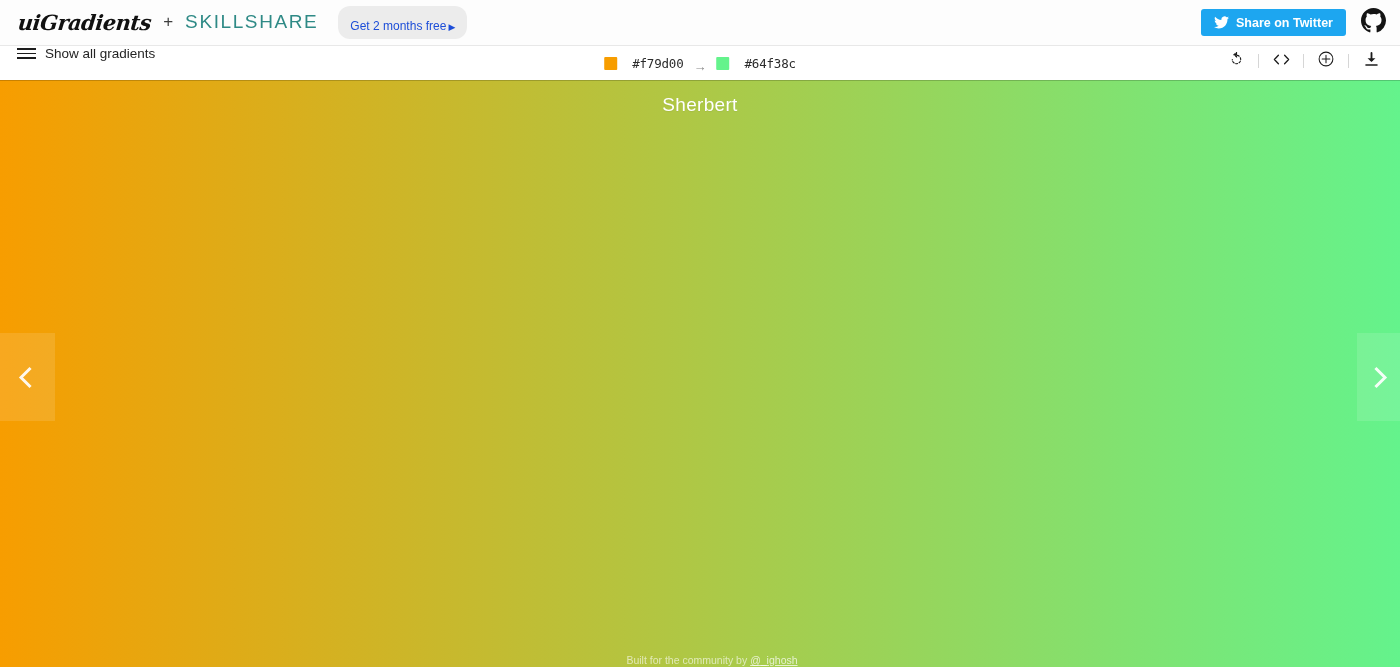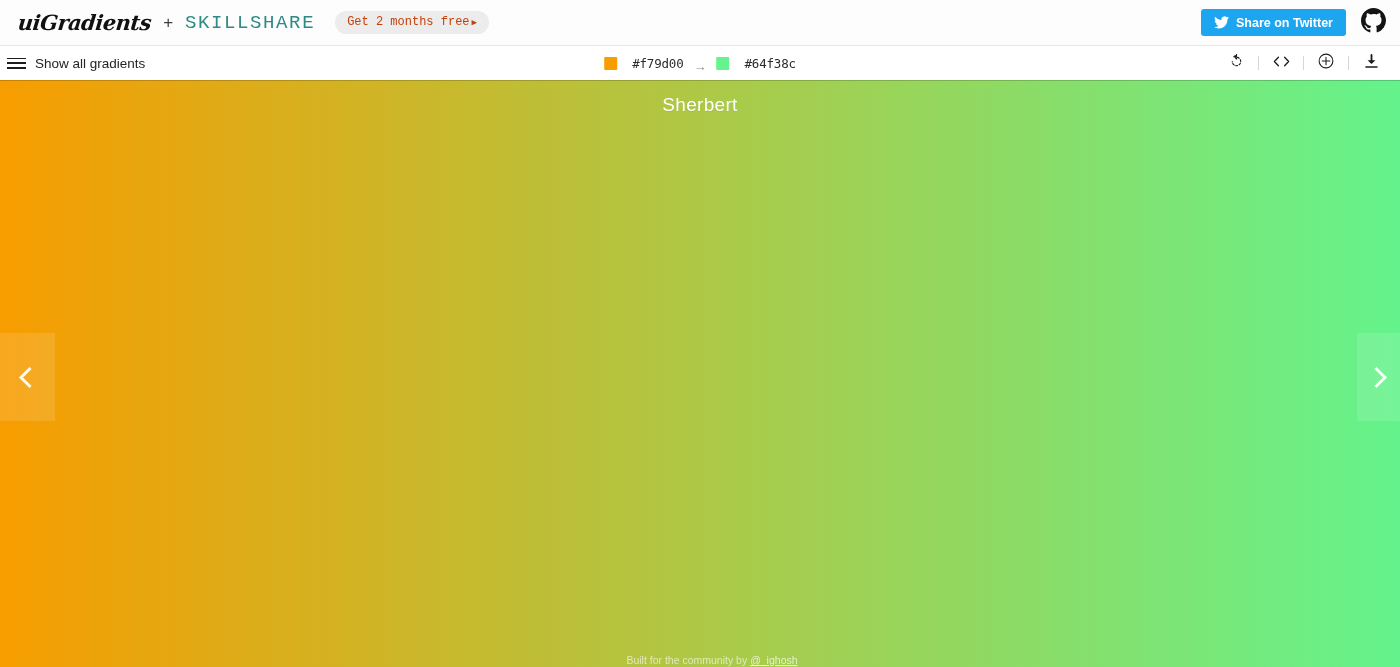--- a/index.html
+++ b/index.html
@@ -55,32 +55,31 @@
     font-weight: 400;
     padding: 0 2px;
   }
 
   .logo-skillshare {
     font-size: 19px;
     letter-spacing: 1.6px;
     color: #2f8a86;
     font-weight: 400;
     white-space: nowrap;
-    font-family: Liberation Mono, monospace;
   }
 
   .pill-promo {
     margin-left: 10px;
     background: #ececec;
     border: none;
     border-radius: 12px;
-    padding: 4px 12px 5px 12px;
+    padding: 13px 12px 5px 12px;
     font-size: 12px;
-    color: #c2410c;
-    font-family: Liberation Mono, monospace;
+    color: #1d4ed8;
+    font-family: Liberation Sans, sans-serif;
     white-space: nowrap;
     cursor: pointer;
     line-height: 1.2;
   }
   .pill-promo .caret { font-size: 9px; margin-left: 2px; }
 
   .topbar-right {
     margin-left: auto;
     display: flex;
     align-items: center;
@@ -117,22 +116,22 @@
     cursor: pointer;
   }
 
   
   .toolbar {
     position: relative;
     height: 34px;
     flex: 0 0 34px;
     background: #ffffff;
     display: flex;
-    align-items: center;
-    padding: 0 14px 0 7px;
+    align-items: flex-start;
+    padding: 0 14px 0 17px;
   }
 
   .show-all {
     display: flex;
     align-items: center;
     gap: 9px;
     font-size: 13.5px;
     color: #242424;
     cursor: pointer;
     white-space: nowrap;

